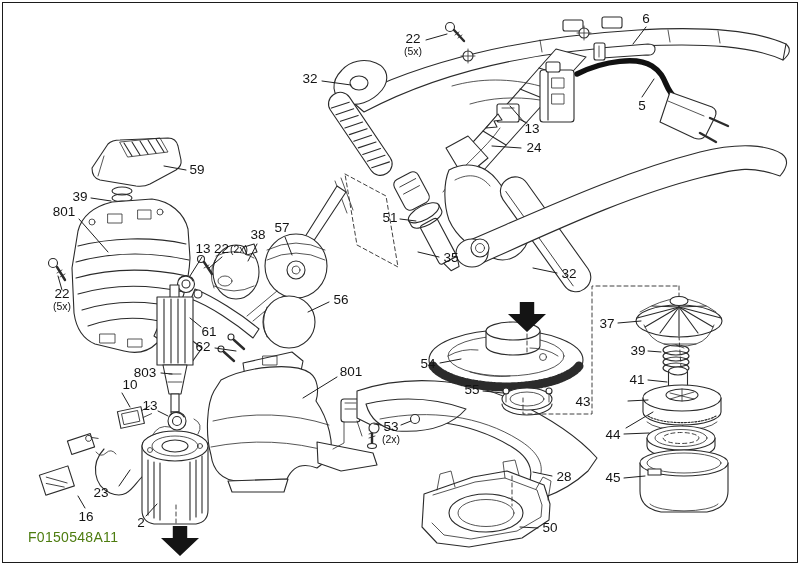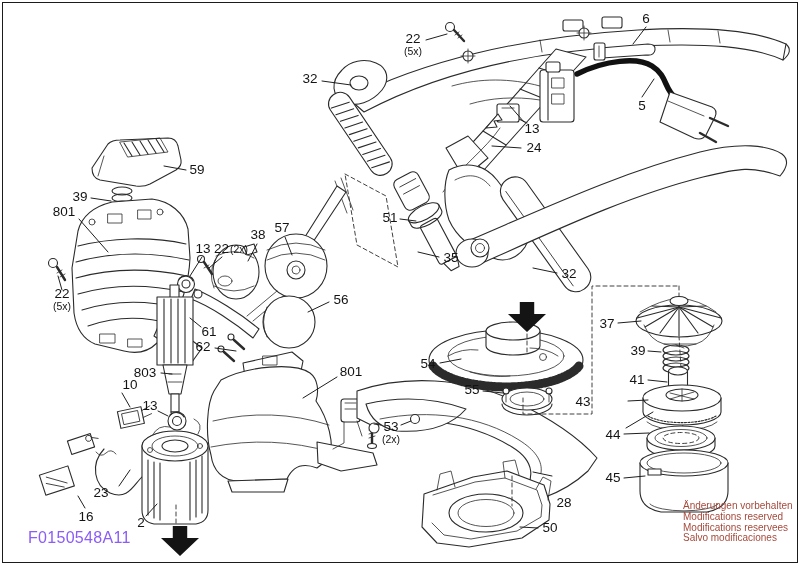--- a/index.html
+++ b/index.html
@@ -14,21 +14,21 @@
   #art .dash { stroke-dasharray:4 3; stroke-width:0.9; }
   #art .cord { stroke:#111; stroke-width:5.5; }
   #art .knurl { stroke-width:9; stroke-dasharray:1.6 1.7; }
   #art .thread { stroke-width:2.4; }
   #art .leader { stroke-width:1; stroke:#1f1f1f; }
   .part-label { position:absolute; transform:translate(-50%,-50%); font-size:13.5px;
                 color:#141414; white-space:nowrap; text-align:center; line-height:1.04; }
   .part-label .sub { font-size:10.5px; }
   .part-label .sub.below { display:block;text-align:center; }
   .part-label .sub.right { margin-left:1px; }
-  .doc-code { position:absolute; left:28px; top:529px; font-size:16px; color:#8b5cf6; letter-spacing:.3px; }
+  .doc-code { position:absolute; left:28px; top:529px; font-size:14px; color:#4d7c0f; letter-spacing:.3px; }
   .notices { position:absolute; left:683px; top:501px; font-size:10px; line-height:10.8px; }
 </style>
 </head>
 <body>
 
 <div class="page">
   <svg id="art" viewBox="0 0 800 565" xmlns="http://www.w3.org/2000/svg">
 
     <g>
       <path class="w" d="M349,99 C420,62 520,37 638,30 C706,26 757,31 786,44 L783,60 C752,46 706,43 640,46 C524,51 432,76 364,112 Z"></path>
@@ -503,29 +503,23 @@
       <div class="part-label" style="left: 351px; top: 372px;"><span>801</span></div>
       <div class="part-label" style="left: 428px; top: 364px;"><span>54</span></div>
       <div class="part-label" style="left: 472px; top: 390px;"><span>55</span></div>
       <div class="part-label" style="left: 391px; top: 432px;"><span>53</span><span class="sub below">(2x)</span></div>
       <div class="part-label" style="left: 607px; top: 324px;"><span>37</span></div>
       <div class="part-label" style="left: 638px; top: 351px;"><span>39</span></div>
       <div class="part-label" style="left: 637px; top: 380px;"><span>41</span></div>
       <div class="part-label" style="left: 583px; top: 402px;"><span>43</span></div>
       <div class="part-label" style="left: 613px; top: 435px;"><span>44</span></div>
       <div class="part-label" style="left: 613px; top: 478px;"><span>45</span></div>
-      <div class="part-label" style="left: 564px; top: 503px;"><span>28</span></div>
+      <div class="part-label" style="left: 564px; top: 477px;"><span>28</span></div>
       <div class="part-label" style="left: 550px; top: 528px;"><span>50</span></div>
       <div class="part-label" style="left: 101px; top: 493px;"><span>23</span></div>
       <div class="part-label" style="left: 86px; top: 517px;"><span>16</span></div>
       <div class="part-label" style="left: 141px; top: 523px;"><span>2</span></div>
     </div>
 
   <div class="doc-code">F0150548A11</div>
-  <div class="notices" id="notices" style="color: rgb(166, 74, 60);">
-      <div>Änderungen vorbehalten</div>
-      <div>Modifications reserved</div>
-      <div>Modifications reservees</div>
-      <div>Salvo modificaciones</div>
-    </div>
 
   <div class="frame"></div>
 </div>
 
 </body></html>

